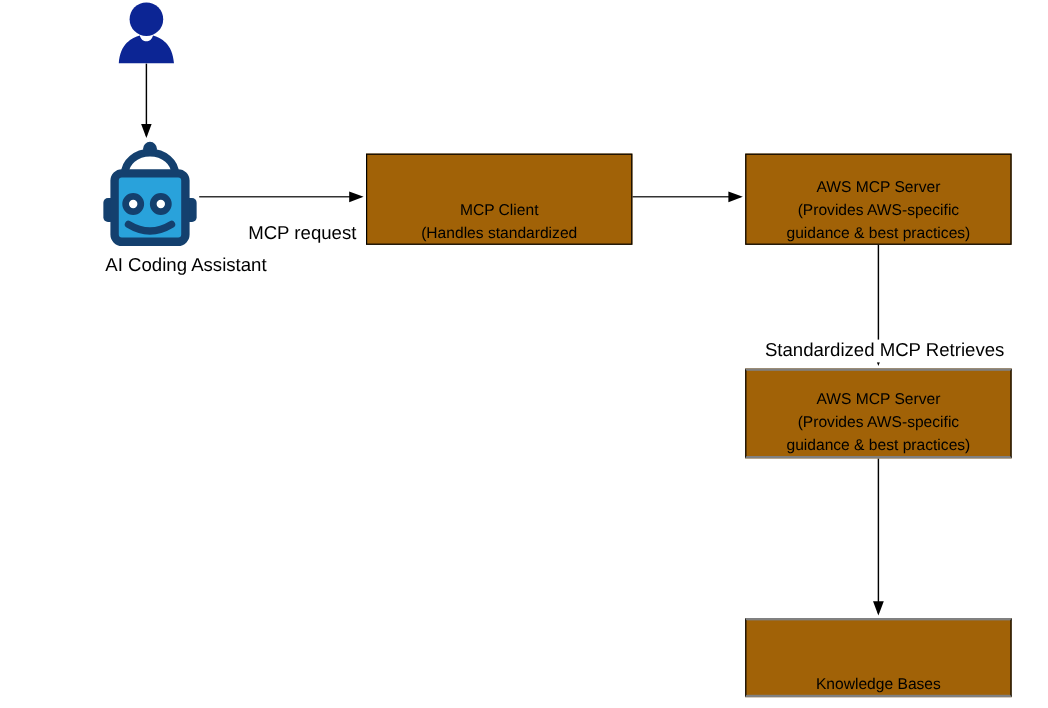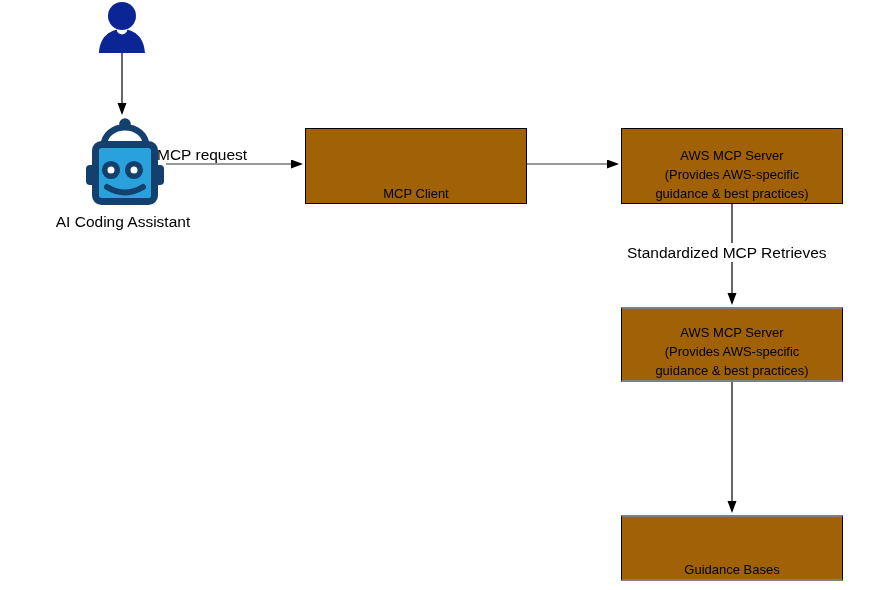--- a/index.html
+++ b/index.html
@@ -12,27 +12,28 @@
     position:absolute; box-sizing:border-box; background:#a16207;
     border:1px solid #000000;
     display:flex; flex-direction:column; justify-content:flex-end; align-items:center;
     text-align:center; font-size:13px; line-height:19px;
   }
   .node.selected {
     border-left:1px solid #000000; border-right:1px solid #000000;
     border-top:2px solid #808080; border-bottom:2px solid #808080;
   }
   .edge-label {
-    position:absolute; text-align:left; font-size:15.5px; line-height:19px;
-    background:#ffffff; white-space:nowrap;
+    position:absolute; text-align:right; font-size:15.5px; line-height:19px;
+    background:#ffffff; white-space:nowrap;margin-top:40px;
   }
   .icon { position:absolute; }
   .actor-label {
     position:absolute; text-align:center; font-size:15.5px; line-height:19px;
     white-space:nowrap;
+    margin-left:32px;
   }
 </style>
 </head>
 <body>
 
 <div class="canvas">
 
   <svg class="connectors" viewBox="0 0 873 590" xmlns="http://www.w3.org/2000/svg">
     <defs>
       <marker id="arrow" markerWidth="13" markerHeight="11" refX="10" refY="4.5" orient="auto" markerUnits="userSpaceOnUse">
@@ -67,36 +68,37 @@
 
     <path d="M21,74 Q39,85 57,74" fill="none" stroke="#14406e" stroke-width="6" stroke-linecap="round"></path>
   </svg>
 
   <div class="actor-label" style="left:0px; top:212px; width:246px;">
     <div>AI Coding Assistant</div>
   </div>
 
   <div class="node" style="left:305px; top:128px; width:222px; height:76px;">
     <div>MCP Client</div>
+    <div>(Handles standardized</div>
   </div>
 
   <div class="node" style="left:621px; top:128px; width:222px; height:76px;">
     <div>AWS MCP Server</div>
     <div>(Provides AWS-specific</div>
     <div>guidance &amp; best practices)</div>
   </div>
 
   <div class="node selected" style="left:621px; top:307px; width:222px; height:75px;">
     <div>AWS MCP Server</div>
     <div>(Provides AWS-specific</div>
     <div>guidance &amp; best practices)</div>
   </div>
 
   <div class="node selected" style="left:621px; top:515px; width:222px; height:66px;">
-    <div>Guidance Bases</div>
+    <div>Knowledge Bases</div>
   </div>
 
   <div class="edge-label" style="left:157px; top:145px; width:140px; background:transparent;">MCP request</div>
 
   <div class="edge-label" style="left:627px; top:243px; width:210px;">Standardized MCP Retrieves</div>
 
 
 </div>
 
 </body></html>

